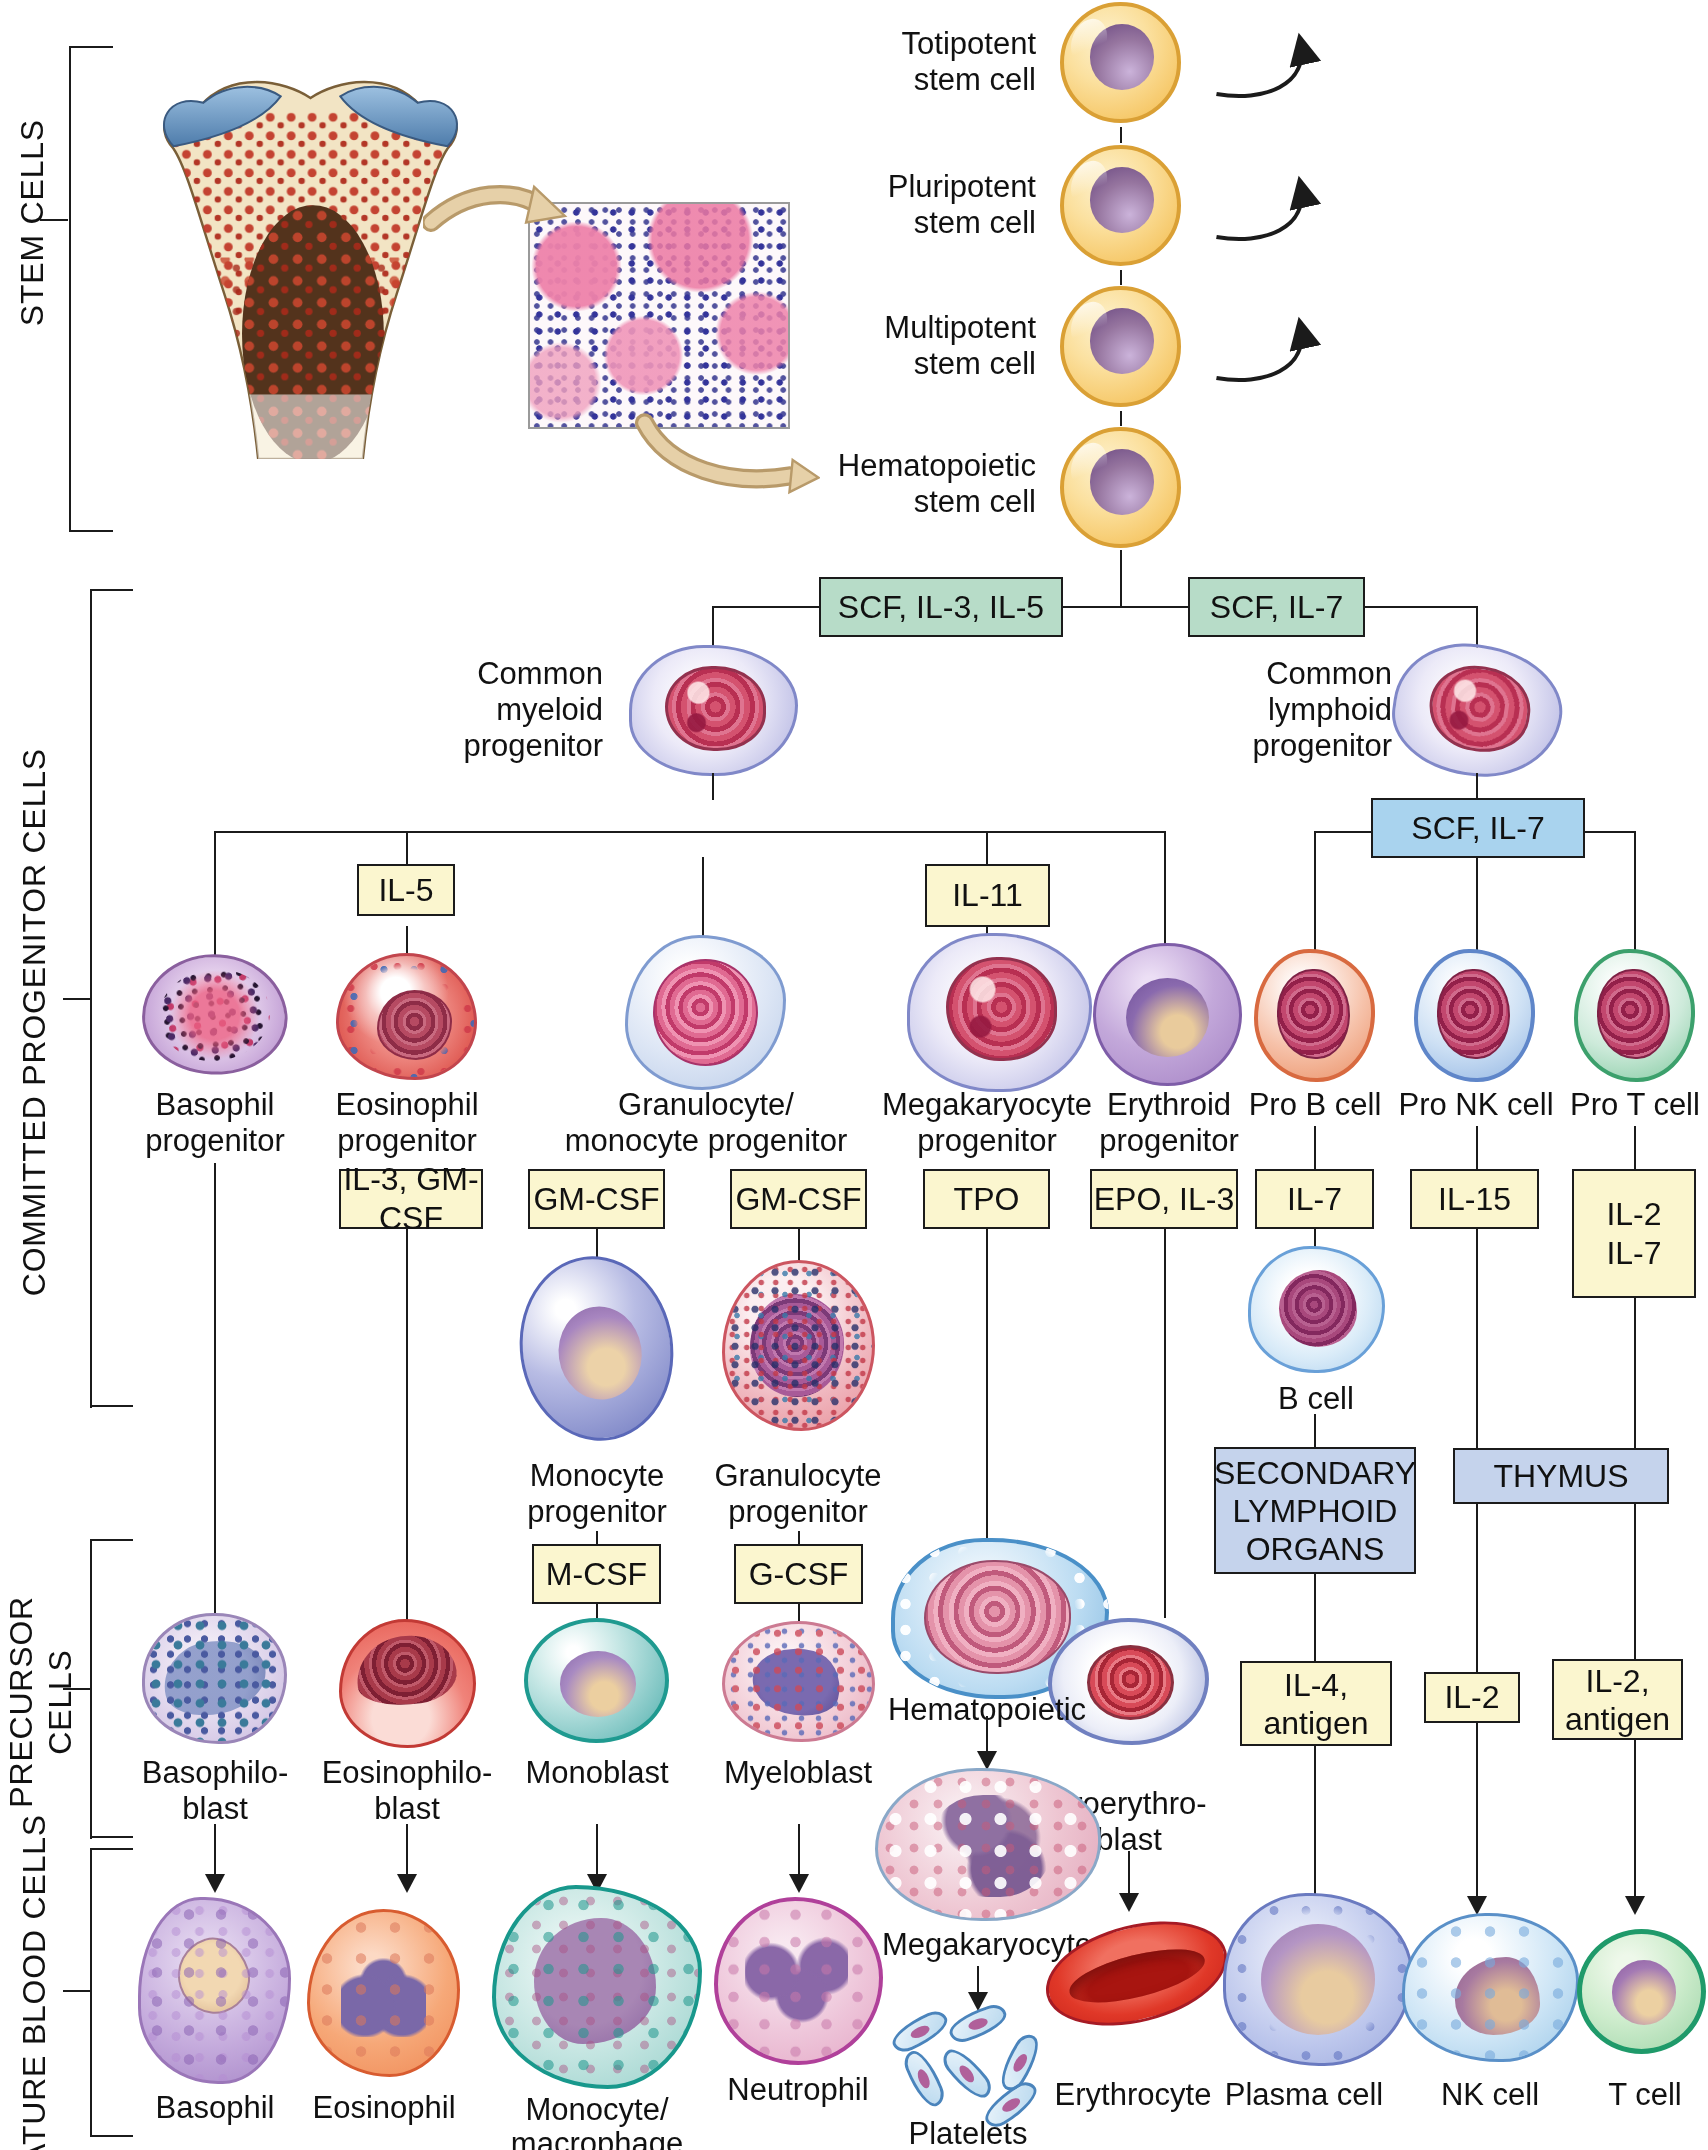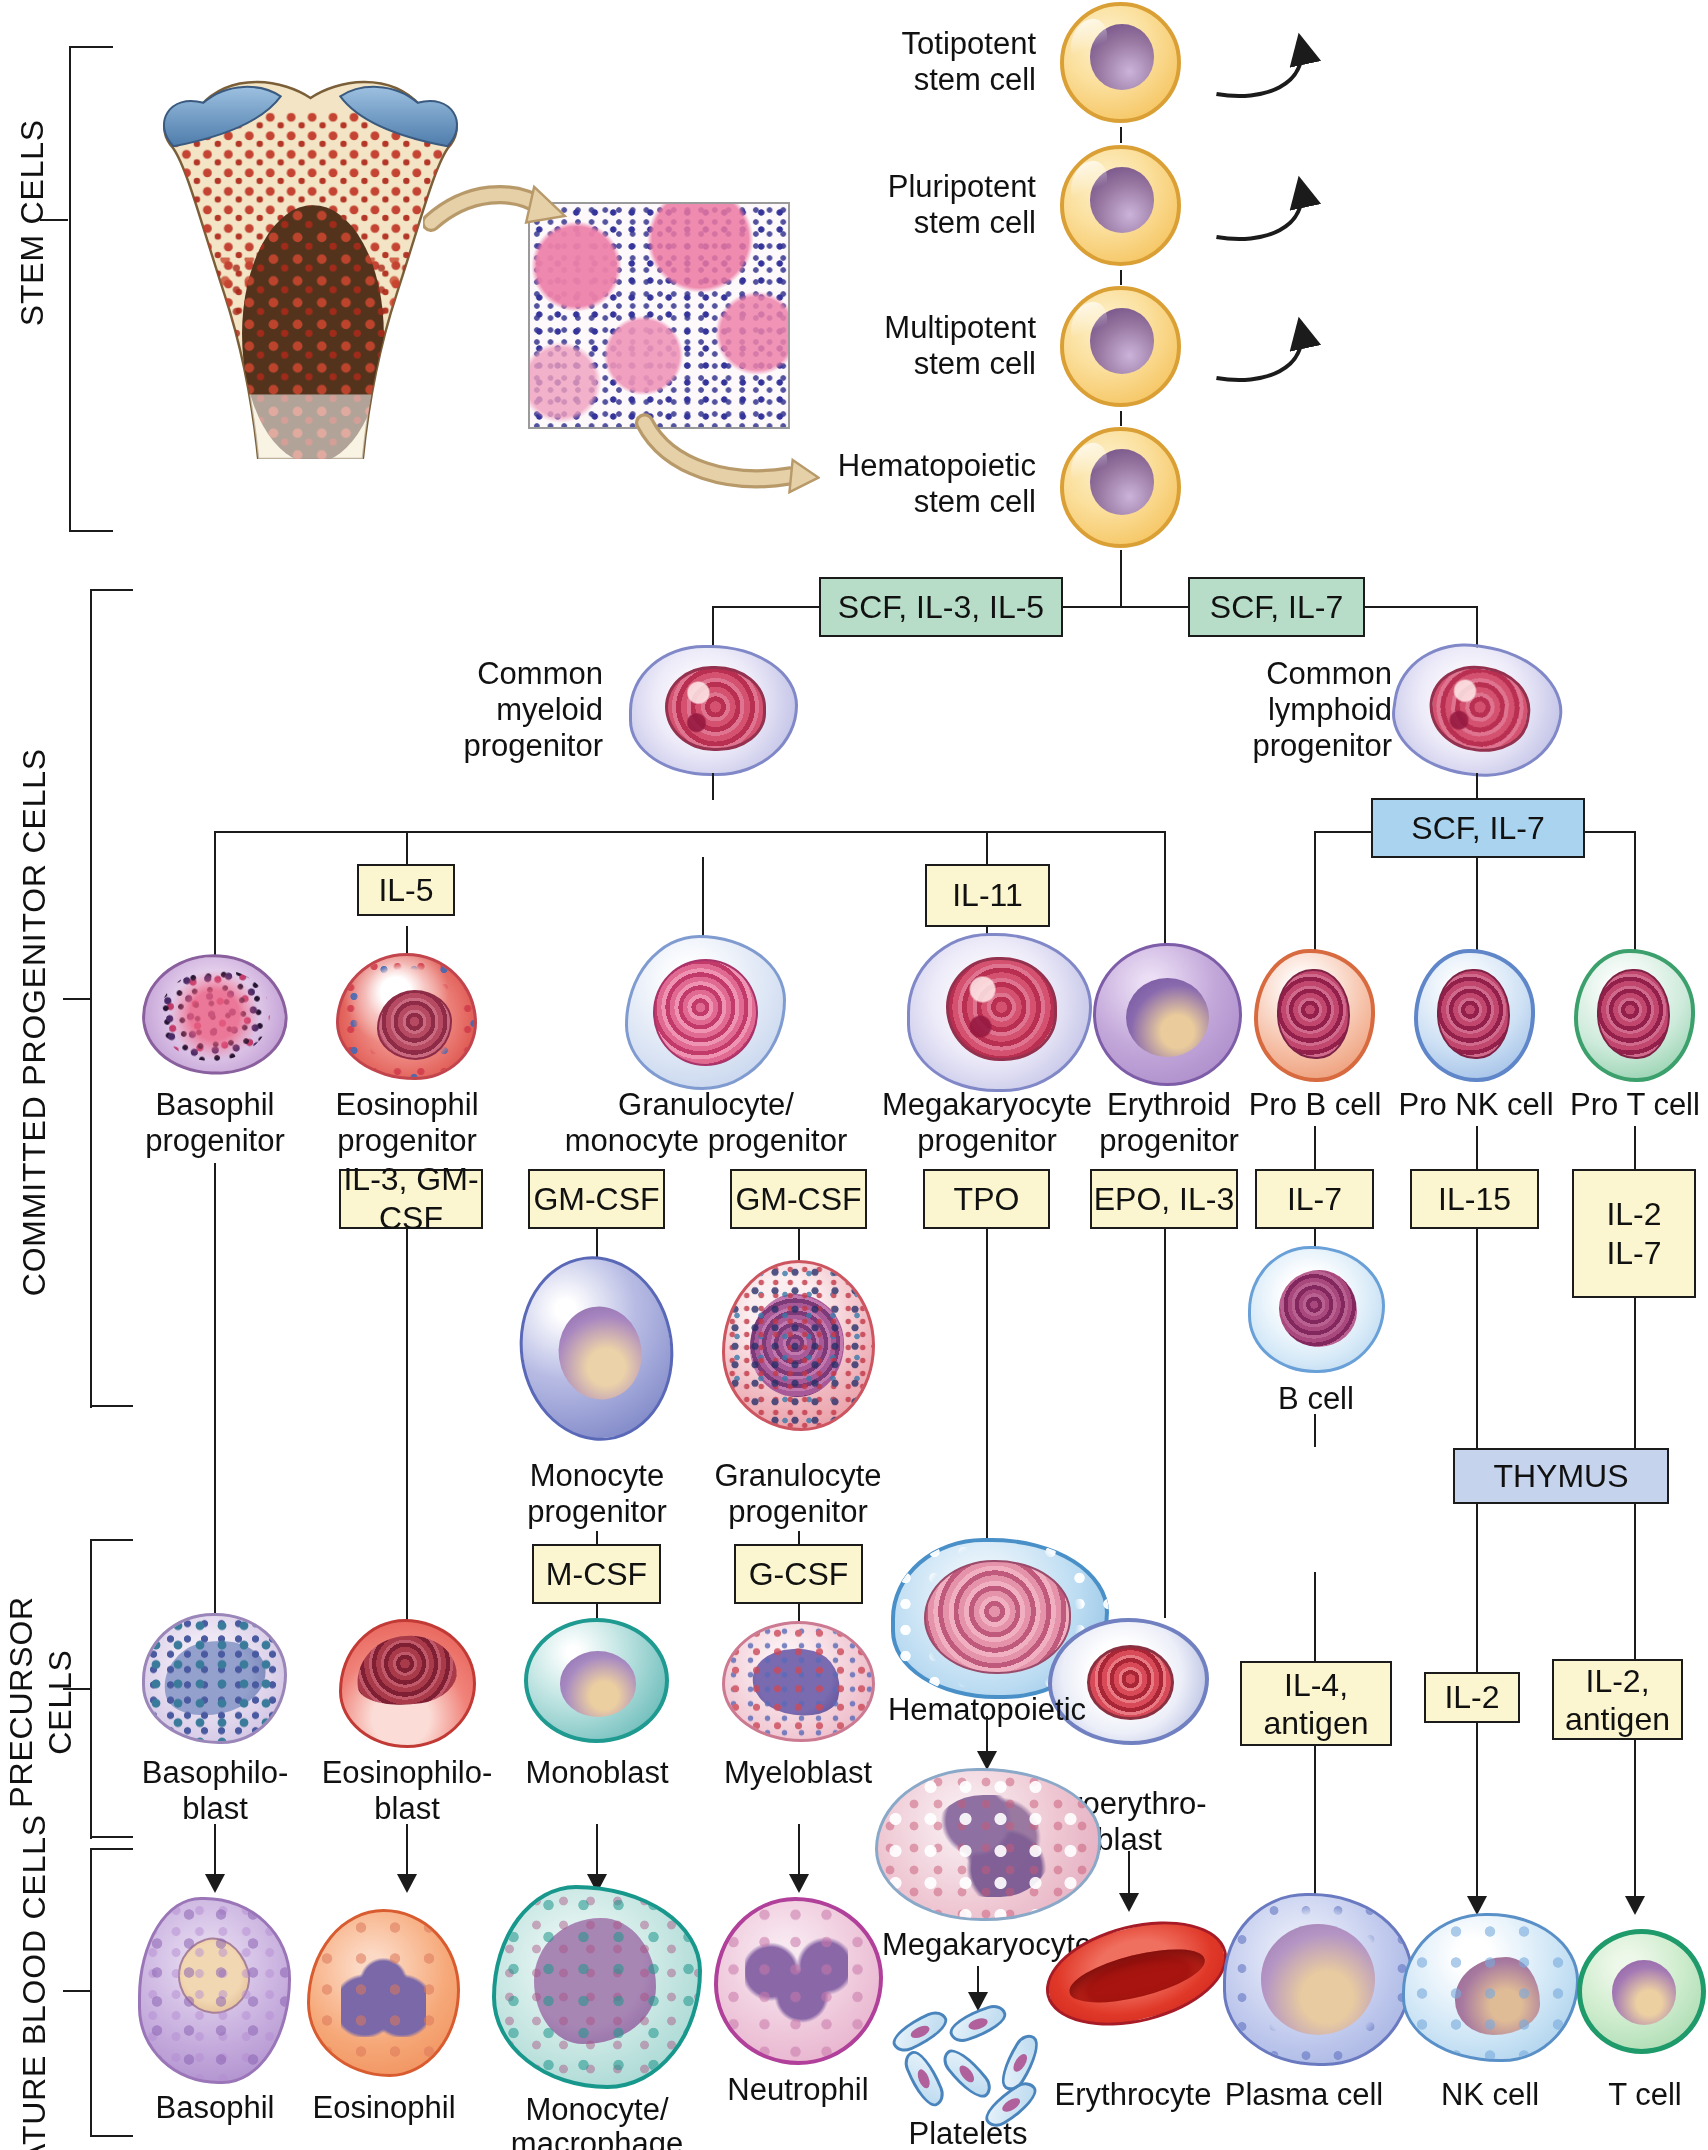--- a/index.html
+++ b/index.html
@@ -540,20 +540,25 @@
   <div class="vl" style="left:596px;top:1603px;height:15.3px"></div>
   <div class="vl" style="left:798px;top:1603px;height:18px"></div>
 
   <div class="cell bcell" style="left:1248px;top:1246px;width:137px;height:127px">
       <i></i>
     </div>
   <div class="lb" style="left:1316px;top:1381px">
       <span>B cell</span>
     </div>
   <div class="vl" style="left:1314px;top:1414px;height:33px"></div>
+  <div class="bx l" style="left:1214px;top:1447px;width:202px;height:127px;font-size:32px;line-height:38px">
+      <span>SECONDARY</span>
+      <span>LYMPHOID</span>
+      <span>ORGANS</span>
+    </div>
   <div class="bx l" style="left:1453px;top:1448px;width:216px;height:56px">
       <span>THYMUS</span>
     </div>
 
   <div class="vl" style="left:1476px;top:1228px;height:222px"></div>
   <div class="vl" style="left:1634px;top:1297px;height:153px"></div>
   <div class="vl" style="left:1314px;top:1572px;height:90px"></div>
   <div class="vl" style="left:1476px;top:1502px;height:172px"></div>
   <div class="vl" style="left:1634px;top:1502px;height:158px"></div>
 

